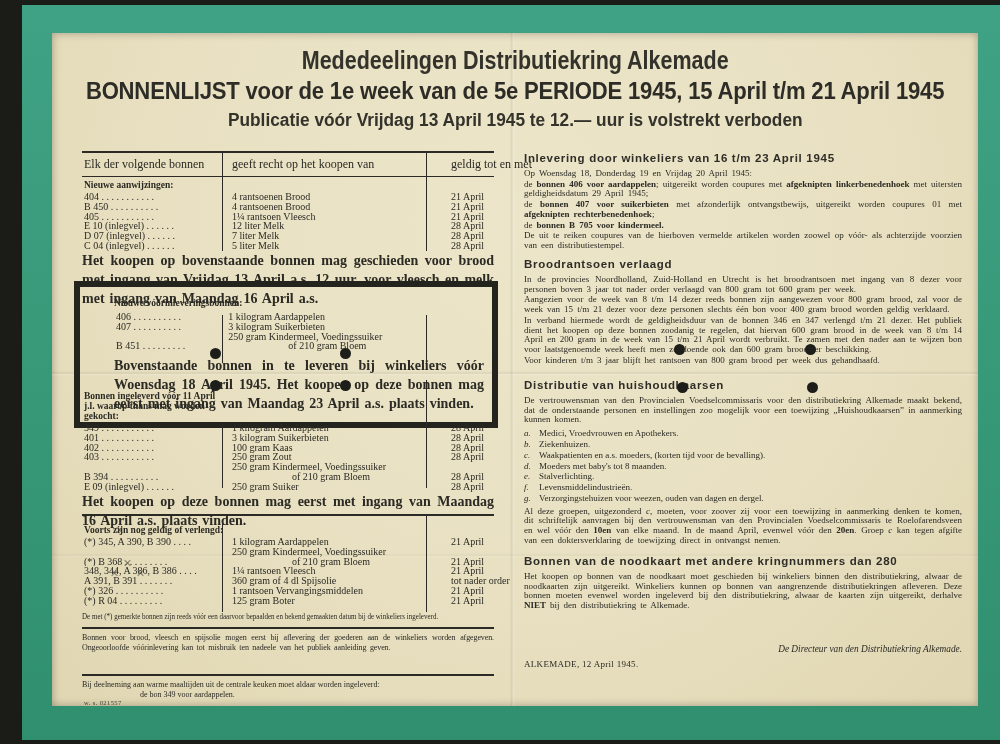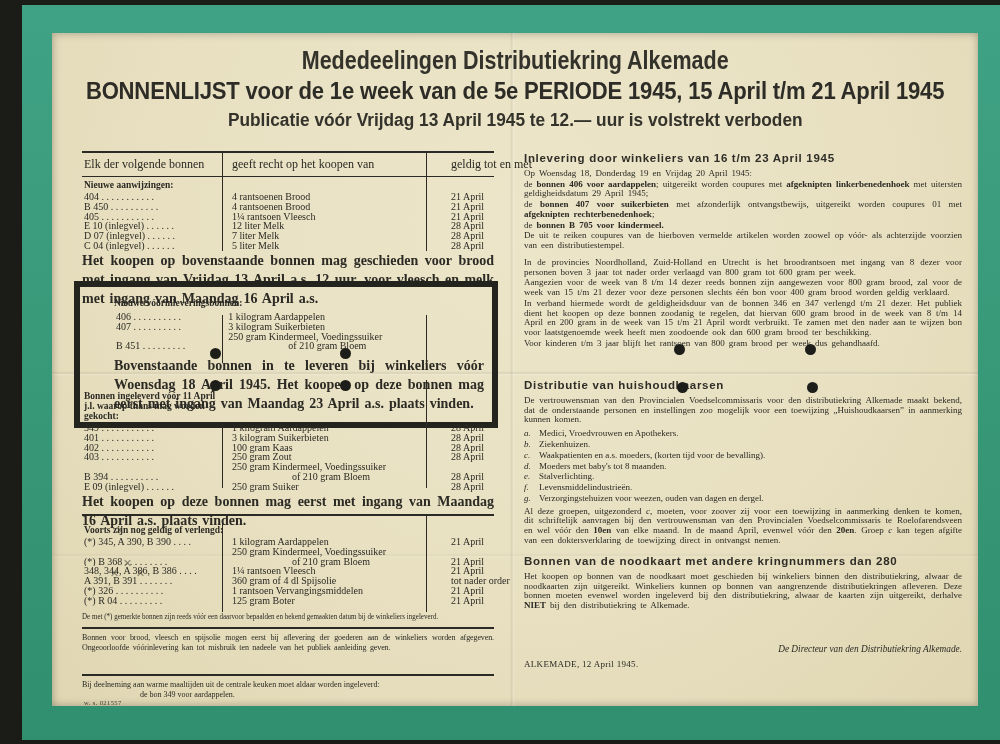--- a/index.html
+++ b/index.html
@@ -308,20 +308,21 @@
         <div>
             <div class="rp"><span>Op Woensdag 18, Donderdag 19 en Vrijdag 20 April 1945:</span></div>
             <div class="rp"><span>de </span><span class="b ">bonnen 406 voor aardappelen</span><span>; uitgereikt worden coupures met </span><span class="b ">afgeknipten linkerbenedenhoek</span><span> met uitersten geldigheidsdatum 29 April 1945;</span></div>
             <div class="rp"><span>de </span><span class="b ">bonnen 407 voor suikerbieten</span><span> met afzonderlijk ontvangstbewijs, uitgereikt worden coupures 01 met </span><span class="b ">afgeknipten rechterbenedenhoek</span><span>;</span></div>
             <div class="rp"><span>de </span><span class="b ">bonnen B 705 voor kindermeel.</span></div>
             <div class="rp"><span>De uit te reiken coupures van de hierboven vermelde artikelen worden zoowel op vóór- als achterzijde voorzien van een distributiestempel.</span></div>
           </div>
       </div>
 
       <div class="rsec" id="s2" style="top:225px;">
+        <div class="rh">Broodrantsoen verlaagd</div>
         <div>
             <div class="rp">In de provincies Noordholland, Zuid-Holland en Utrecht is het broodrantsoen met ingang van 8 dezer voor personen boven 3 jaar tot nader order verlaagd van 800 gram tot 600 gram per week.</div>
             <div class="rp">Aangezien voor de week van 8 t/m 14 dezer reeds bonnen zijn aangewezen voor 800 gram brood, zal voor de week van 15 t/m 21 dezer voor deze personen slechts één bon voor 400 gram brood worden geldig verklaard.</div>
             <div class="rp">In verband hiermede wordt de geldigheidsduur van de bonnen 346 en 347 verlengd t/m 21 dezer. Het publiek dient het koopen op deze bonnen zoodanig te regelen, dat hiervan 600 gram brood in de week van 8 t/m 14 April en 200 gram in de week van 15 t/m 21 April wordt verbruikt. Te zamen met den nader aan te wijzen bon voor laatstgenoemde week heeft men zoodoende ook dan 600 gram brood ter beschikking.</div>
             <div class="rp">Voor kinderen t/m 3 jaar blijft het rantsoen van 800 gram brood per week dus gehandhaafd.</div>
           </div>
       </div>
 
       <div class="rsec" id="s3" style="top:346px;">
         <div class="rh">Distributie van huishoudkaarsen</div>

